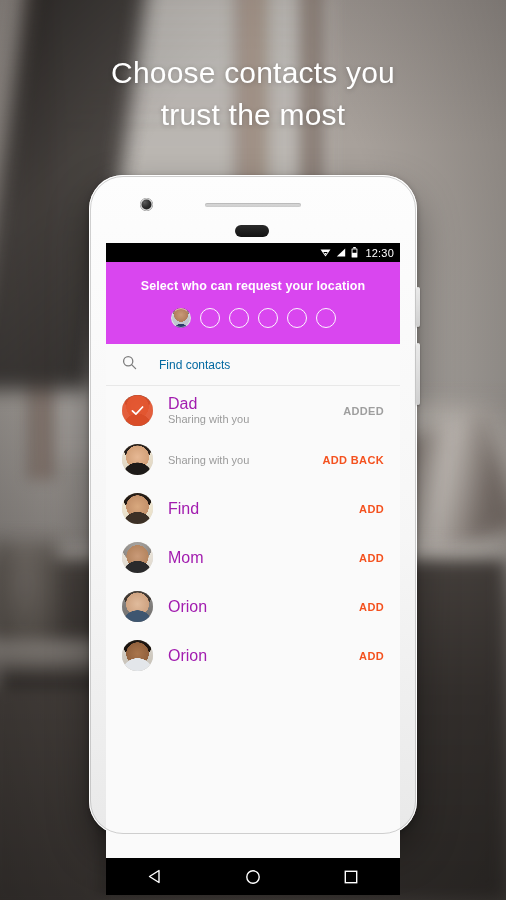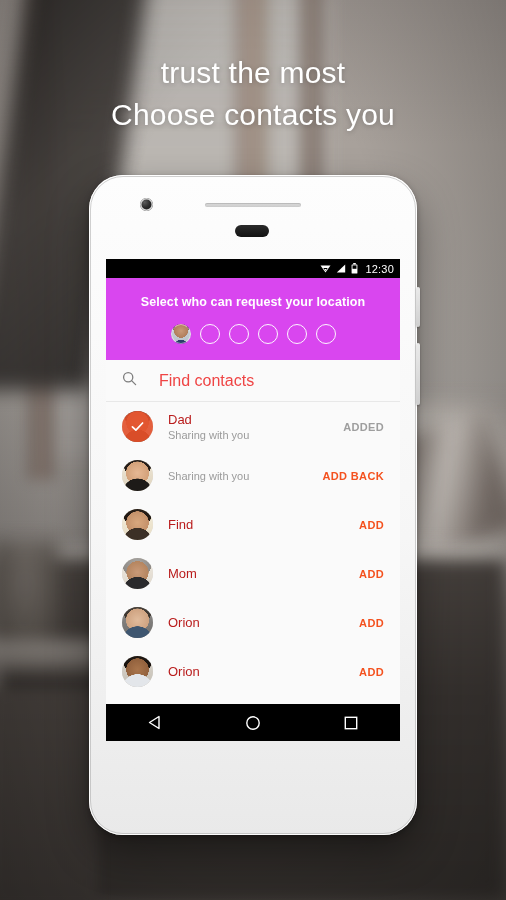--- a/index.html
+++ b/index.html
@@ -155,22 +155,22 @@
     width: 4px; border-radius: 2px;
     background: linear-gradient(180deg,#eaeaea,#cfcfcf);
     box-shadow: 0 1px 2px rgba(0,0,0,.25);
   }
   .btn-power  { top: 112px; height: 40px; }
   .btn-volume { top: 168px; height: 62px; }
 
   
   #screen {
     position:absolute;
-    left: 17px; top: 84px;
-    width: 294px; height: 482px;
+    left: 17px; top: 68px;
+    width: 294px; height: 652px;
     background: #fafafa;
     overflow: hidden;
   }
 
   .statusbar {
     height: 19px;
     background: #000;
     display:flex; align-items:center; justify-content:flex-end;
     padding-right: 6px;
     gap: 5px;
@@ -211,21 +211,21 @@
 
   .searchbar {
     height: 41px;
     background:#fafafa;
     display:flex; align-items:center;
     padding-left: 16px;
     border-bottom: 1px solid #e8e8e8;
   }
   .search-placeholder {
     margin-left: 22px;
-    color:#ef4444; font-size: 16px;
+    color:#0369a1; font-size: 12px;
   }
 
   .contact-list { background:#fafafa; }
 
   .contact-row {
     height: 49px;
     display:flex; align-items:center;
     padding: 0 16px 0 16px;
   }
   .avatar {
@@ -286,21 +286,21 @@
     background: rgba(228,77,40,.88);
     display:flex; align-items:center; justify-content:center;
   }
 
   .row-text {
     flex: 1 1 auto;
     margin-left: 15px;
     min-width: 0;
   }
   .row-name {
-    font-size: 13px; color:#b91c1c; line-height: 15px;
+    font-size: 16px; color:#a21caf; line-height: 15px;
   }
   .row-sub {
     font-size: 11px; color:#9b9b9b; line-height: 14px; margin-top: 1px;
   }
   .row-action {
     font-size: 11px; font-weight: bold;
     letter-spacing: .35px;
     white-space: nowrap;
     flex: 0 0 auto;
   }
@@ -330,22 +330,22 @@
   <div class="bg-layer bg-sofa"></div>
   <div class="bg-layer bg-cushion"></div>
   <div class="bg-layer bg-floor-hi"></div>
   <div class="bg-layer bg-floor"></div>
   <div class="bg-layer bg-lamp"></div>
   <div class="bg-layer bg-table"></div>
   <div class="bg-layer bg-block-left"></div>
   <div class="bg-layer bg-vignette"></div>
 
   <div class="headline">
+    <div>Choose contacts you</div>
     <div>trust the most</div>
-    <div>Choose contacts you</div>
   </div>
 
   <div id="phone">
     <div class="phone-camera"></div>
     <div class="phone-speaker"></div>
     <div class="phone-sensor"></div>
     <div class="phone-btn btn-power"></div>
     <div class="phone-btn btn-volume"></div>
 
     <div id="screen">

